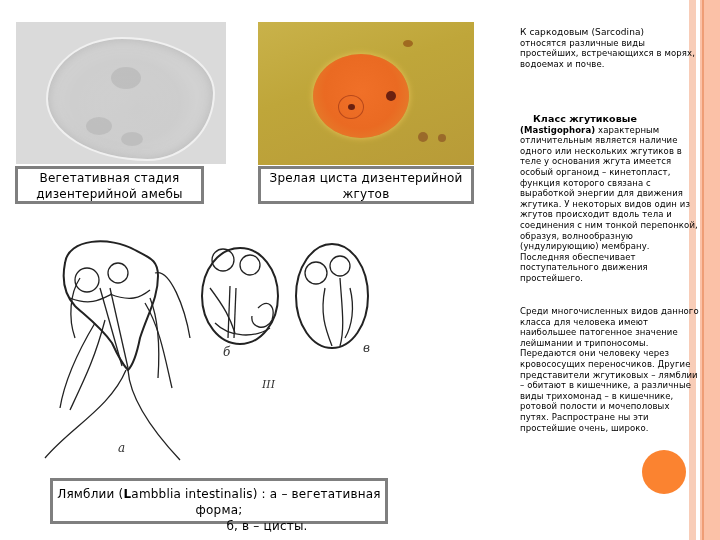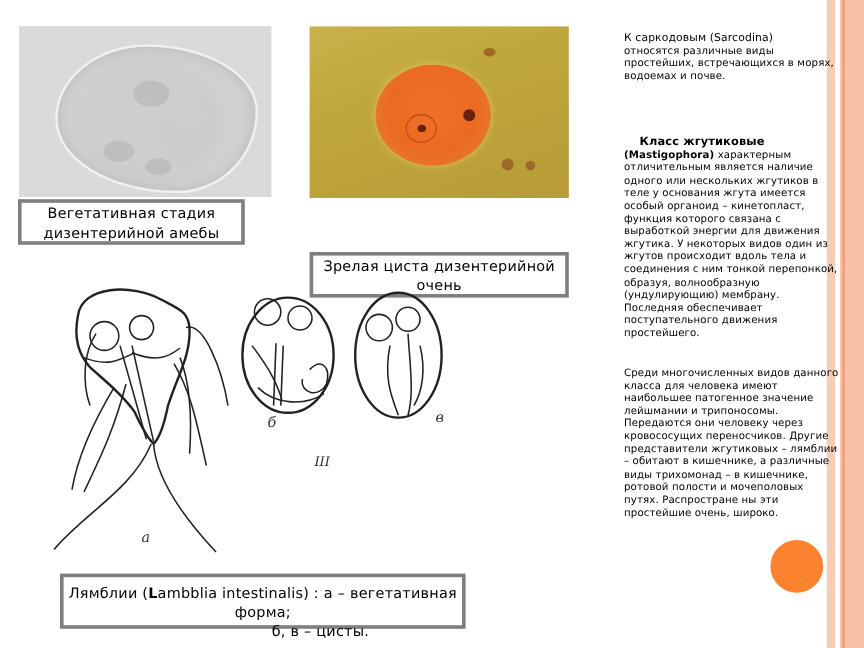--- a/index.html
+++ b/index.html
@@ -49,21 +49,21 @@
     .photo2 .dot { position:absolute; border-radius:50%; background:#6a2010; }
     .photo2 .ring { position:absolute; border:1.5px solid #b8481a; border-radius:50%; }
 
     
     .cap {
       position:absolute; background:#fff; border:3px solid #7f7f7f;
       font-size:12px; line-height:16px; text-align:center; box-sizing:border-box;
       padding-top:1px; letter-spacing:0.2px;
     }
     .cap1 { left:15px; top:166px; width:189px; height:38px; }
-    .cap2 { left:258px; top:166px; width:216px; height:38px;margin-top:44px; }
+    .cap2 { left:258px; top:166px; width:216px; height:38px; }
     .cap3 { left:50px; top:478px; width:338px; height:46px; padding-top:5px; }
     .cap3 b { font-weight:bold; }
 
     
     .drawing { left:40px; top:228px; width:350px; height:236px; }
 
     
     .col {
       position:absolute; left:476px; width:180px; font-size:8.5px; line-height:10.6px;
       letter-spacing:0.1px;
@@ -102,21 +102,21 @@
   <div class="cyst"></div>
   <div class="ring" style="left:80px;top:73px;width:24px;height:22px;"></div>
   <div class="dot" style="left:90px;top:82px;width:7px;height:6px;"></div>
   <div class="dot" style="left:128px;top:69px;width:10px;height:10px;"></div>
   <div class="dot" style="left:145px;top:18px;width:10px;height:7px;background:#a06a20;"></div>
   <div class="dot" style="left:160px;top:110px;width:10px;height:10px;background:#9a6a2a;"></div>
   <div class="dot" style="left:180px;top:112px;width:8px;height:8px;background:#9a6a2a;"></div>
 </div>
 <div class="cap cap2">
   <div>Зрелая циста дизентерийной</div>
-  <div>очень</div>
+  <div>жгутов</div>
 </div>
 
 <div class="abs drawing">
   <svg width="350" height="236" viewBox="0 0 350 236">
     <g fill="none" stroke="#222" stroke-width="1.3">
 
       <path d="M25,35 C28,10 70,8 95,22 C110,30 118,32 118,48 C118,70 108,85 100,110 C96,130 92,138 88,142 C84,138 78,128 72,115 C60,98 42,85 35,78 C24,66 22,50 25,35 Z" stroke-width="2"></path>
       <circle cx="47" cy="52" r="12"></circle>
       <circle cx="78" cy="45" r="10"></circle>
       <path d="M30,70 C50,78 60,72 72,66"></path>

